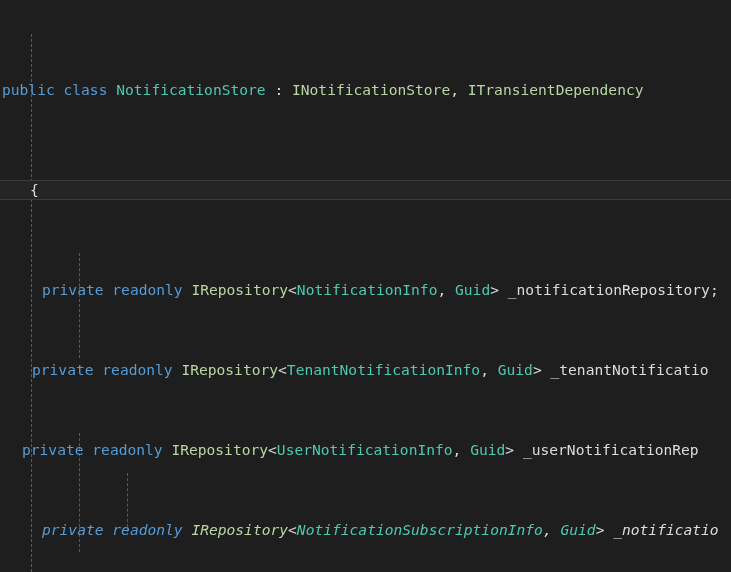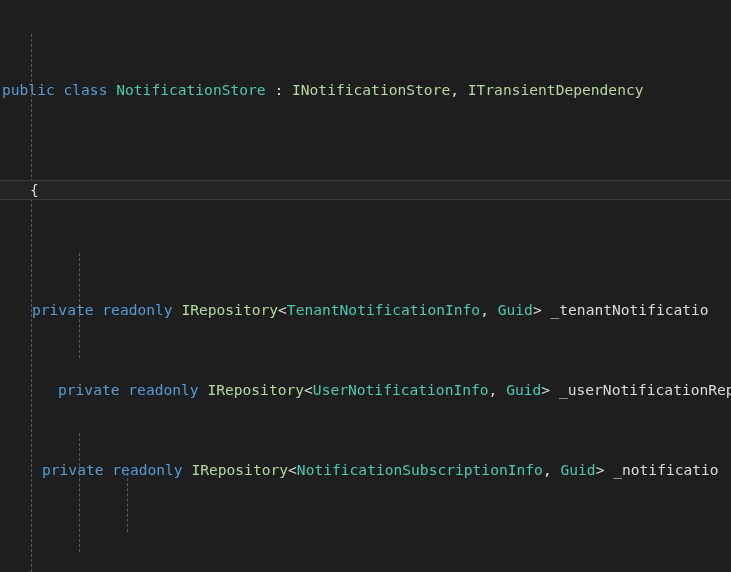--- a/index.html
+++ b/index.html
@@ -66,26 +66,27 @@
 
   <div class="code-area">
 
     
     <div class="line" style="padding-left:2px;"><span class="kw">public</span> <span class="kw">class</span> <span class="typ">NotificationStore</span> <span class="pun">:</span> <span class="iface">INotificationStore</span><span class="pun">,</span> <span class="iface">ITransientDependency</span></div>
 
     
     <div class="line current" style="padding-left:30px;"><span class="brc">{</span></div>
 
     
+    <div class="line" style="padding-left:42px;"><span class="kw">private</span> <span class="kw">readonly</span> <span class="iface">IRepository</span><span class="pun">&lt;</span><span class="typ">NotificationInfo</span><span class="pun">,</span> <span class="typ">Guid</span><span class="pun">&gt;</span> <span class="fld">_notificationRepository;</span></div>
 
     <div class="line" style="padding-left:32px;"><span class="kw">private</span> <span class="kw">readonly</span> <span class="iface">IRepository</span><span class="pun">&lt;</span><span class="typ">TenantNotificationInfo</span><span class="pun">,</span> <span class="typ">Guid</span><span class="pun">&gt;</span> <span class="fld">_tenantNotificatio</span></div>
 
-    <div class="line" style="padding-left:58px;"><span class="kw">private</span> <span class="kw">readonly</span> <span class="iface">IRepository</span><span class="pun">&lt;</span><span class="typ">UserNotificationInfo</span><span class="pun">,</span> <span class="typ">Guid</span><span class="pun">&gt;</span> <span class="fld">_userNotificationRep</span></div>
+    <div class="line" style="padding-left:22px;"><span class="kw">private</span> <span class="kw">readonly</span> <span class="iface">IRepository</span><span class="pun">&lt;</span><span class="typ">UserNotificationInfo</span><span class="pun">,</span> <span class="typ">Guid</span><span class="pun">&gt;</span> <span class="fld">_userNotificationRep</span></div>
 
-    <div class="line" style="padding-left:42px;"><span class="kw">private</span> <span class="kw">readonly</span> <span class="iface">IRepository</span><span class="pun">&lt;</span><span class="typ">NotificationSubscriptionInfo</span><span class="pun">,</span> <span class="typ">Guid</span><span class="pun">&gt;</span> <span class="fld">_notificatio</span></div>
+    <div class="line" style="padding-left:42px;font-style:italic;"><span class="kw">private</span> <span class="kw">readonly</span> <span class="iface">IRepository</span><span class="pun">&lt;</span><span class="typ">NotificationSubscriptionInfo</span><span class="pun">,</span> <span class="typ">Guid</span><span class="pun">&gt;</span> <span class="fld">_notificatio</span></div>
 
     
 
     
     
 
     
     
 
     

